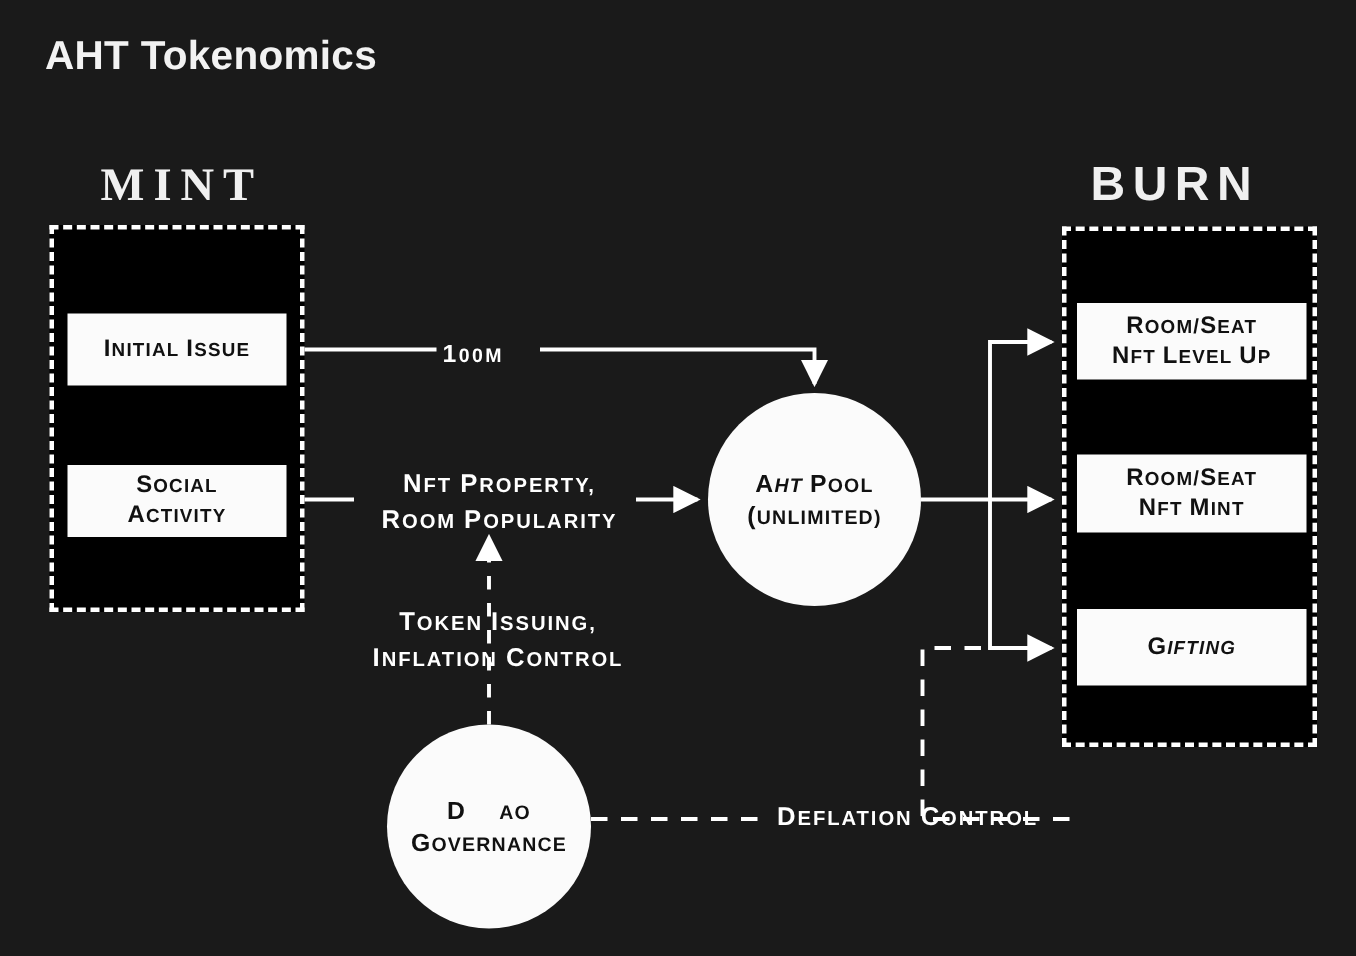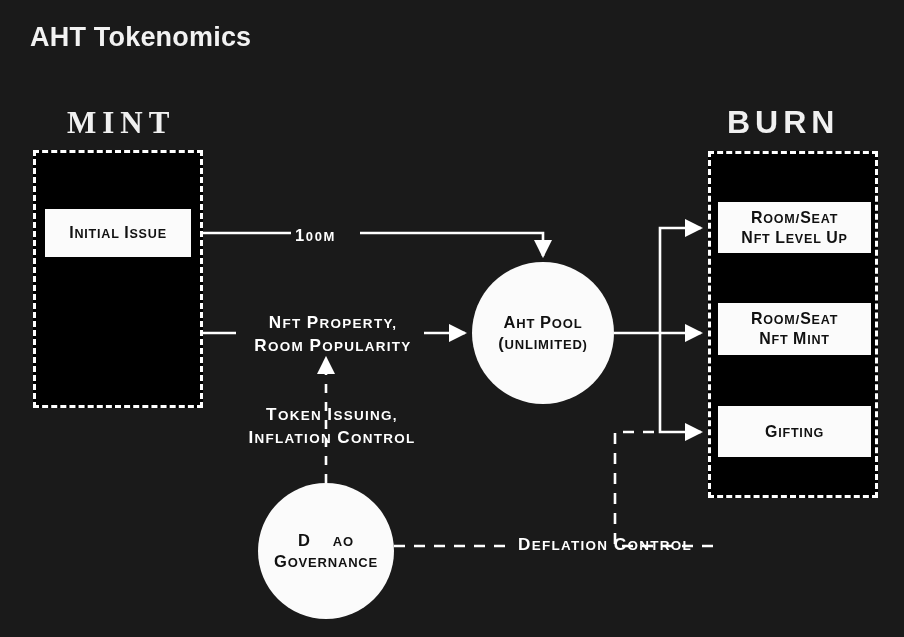--- a/index.html
+++ b/index.html
@@ -126,42 +126,48 @@
 
     <path d="M394,546 L508,546" stroke="#ffffff" stroke-width="2.6" fill="none" stroke-dasharray="11,9"></path>
     <path d="M713,546 L615,546 L615,432 L655,432" stroke="#ffffff" stroke-width="2.6" fill="none" stroke-dasharray="11,9"></path>
   </svg>
 
   <div class="node" id="node-initial-issue">
     <span>
         <span style="display: block;"><span style="font-size: 1.18em;">I</span><span style="font-size: 0.93em; margin-top: 15px;">NITIAL</span> <span style="font-size: 1.18em;">I</span><span style="font-size: 0.93em; text-align: center;">SSUE</span></span>
       </span>
   </div>
+  <div class="node" id="node-social-activity">
+    <span>
+        <span style="display: block;"><span style="font-size: 1.18em;">S</span><span style="font-size: 0.93em;">OCIAL</span></span>
+        <span style="display: block;"><span style="font-size: 1.18em;">A</span><span style="font-size: 0.93em;">CTIVITY</span></span>
+      </span>
+  </div>
 
   <div class="node" id="node-level-up">
     <span>
         <span style="display: block;"><span style="font-size: 1.18em;">R</span><span style="font-size: 0.93em;">OOM</span>/<span style="font-size: 1.18em;">S</span><span style="font-size: 0.93em;">EAT</span></span>
         <span style="display: block;"><span style="font-size: 1.18em;">N</span><span style="font-size: 0.93em;">FT</span> <span style="font-size: 1.18em;">L</span><span style="font-size: 0.93em;">EVEL</span> <span style="font-size: 1.18em;">U</span><span style="font-size: 0.93em;">P</span></span>
       </span>
   </div>
   <div class="node" id="node-nft-mint">
     <span>
         <span style="display: block;"><span style="font-size: 1.18em;">R</span><span style="font-size: 0.93em;">OOM</span>/<span style="font-size: 1.18em;">S</span><span style="font-size: 0.93em;">EAT</span></span>
         <span style="display: block;"><span style="font-size: 1.18em;">N</span><span style="font-size: 0.93em;">FT</span> <span style="font-size: 1.18em;">M</span><span style="font-size: 0.93em;">INT</span></span>
       </span>
   </div>
   <div class="node" id="node-gifting">
     <span>
-        <span style="display: block;"><span style="font-size: 1.18em;">G</span><span style="font-size: 0.93em;">IFTING</span></span>
+        <span style="display: block;"><span style="font-size: 1.18em;">G</span><span style="font-size: 0.93em; font-style: italic;">IFTING</span></span>
       </span>
   </div>
 
   <div class="circle" id="circle-aht-pool">
     <span>
-        <span style="display: block;"><span style="font-size: 1.18em;">A</span><span style="font-size: 0.93em;">HT</span> <span style="font-size: 1.18em;">P</span><span style="font-size: 0.93em;">OOL</span></span>
+        <span style="display: block;"><span style="font-size: 1.18em;">A</span><span style="font-size: 0.93em; font-style: italic;">HT</span> <span style="font-size: 1.18em;">P</span><span style="font-size: 0.93em;">OOL</span></span>
       </span>
     <span>
         <span style="display: block;"><span style="font-size: 1.18em;">(</span><span style="font-size: 0.93em;">UNLIMITED)</span></span>
       </span>
   </div>
   <div class="circle" id="circle-dao">
     <span>
         <span style="display: block;"><span style="font-size: 1.18em;">D</span><span style="font-size: 0.93em; margin-left: 22px;">AO</span></span>
       </span>
     <span>

